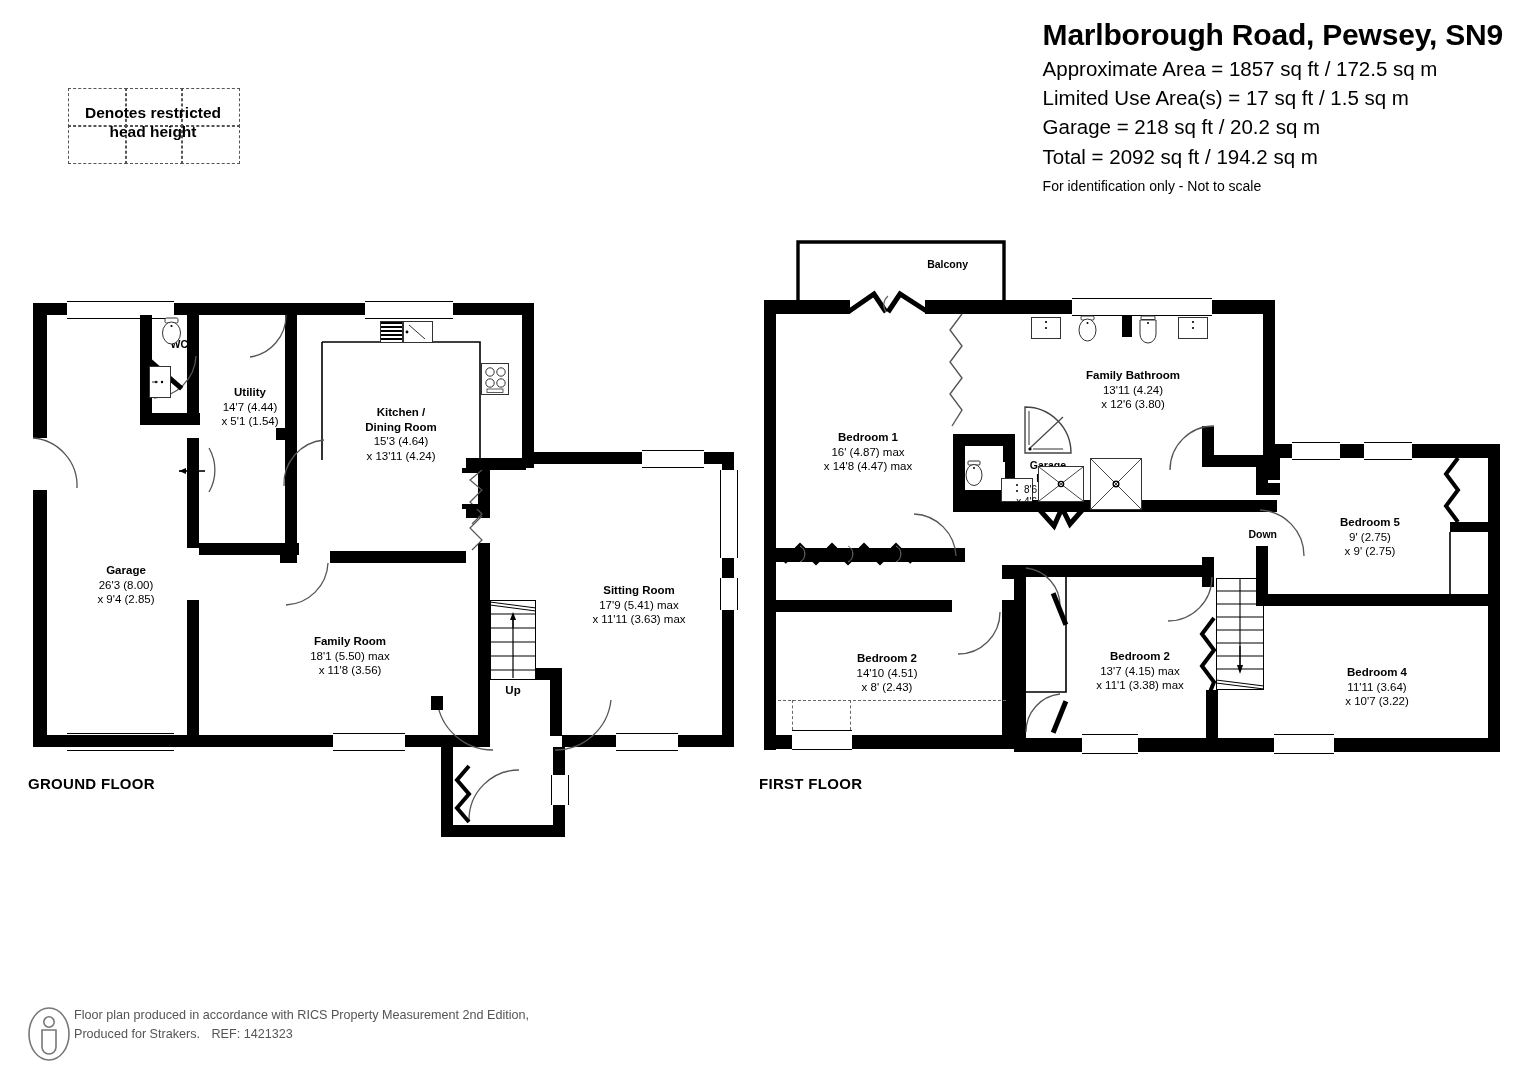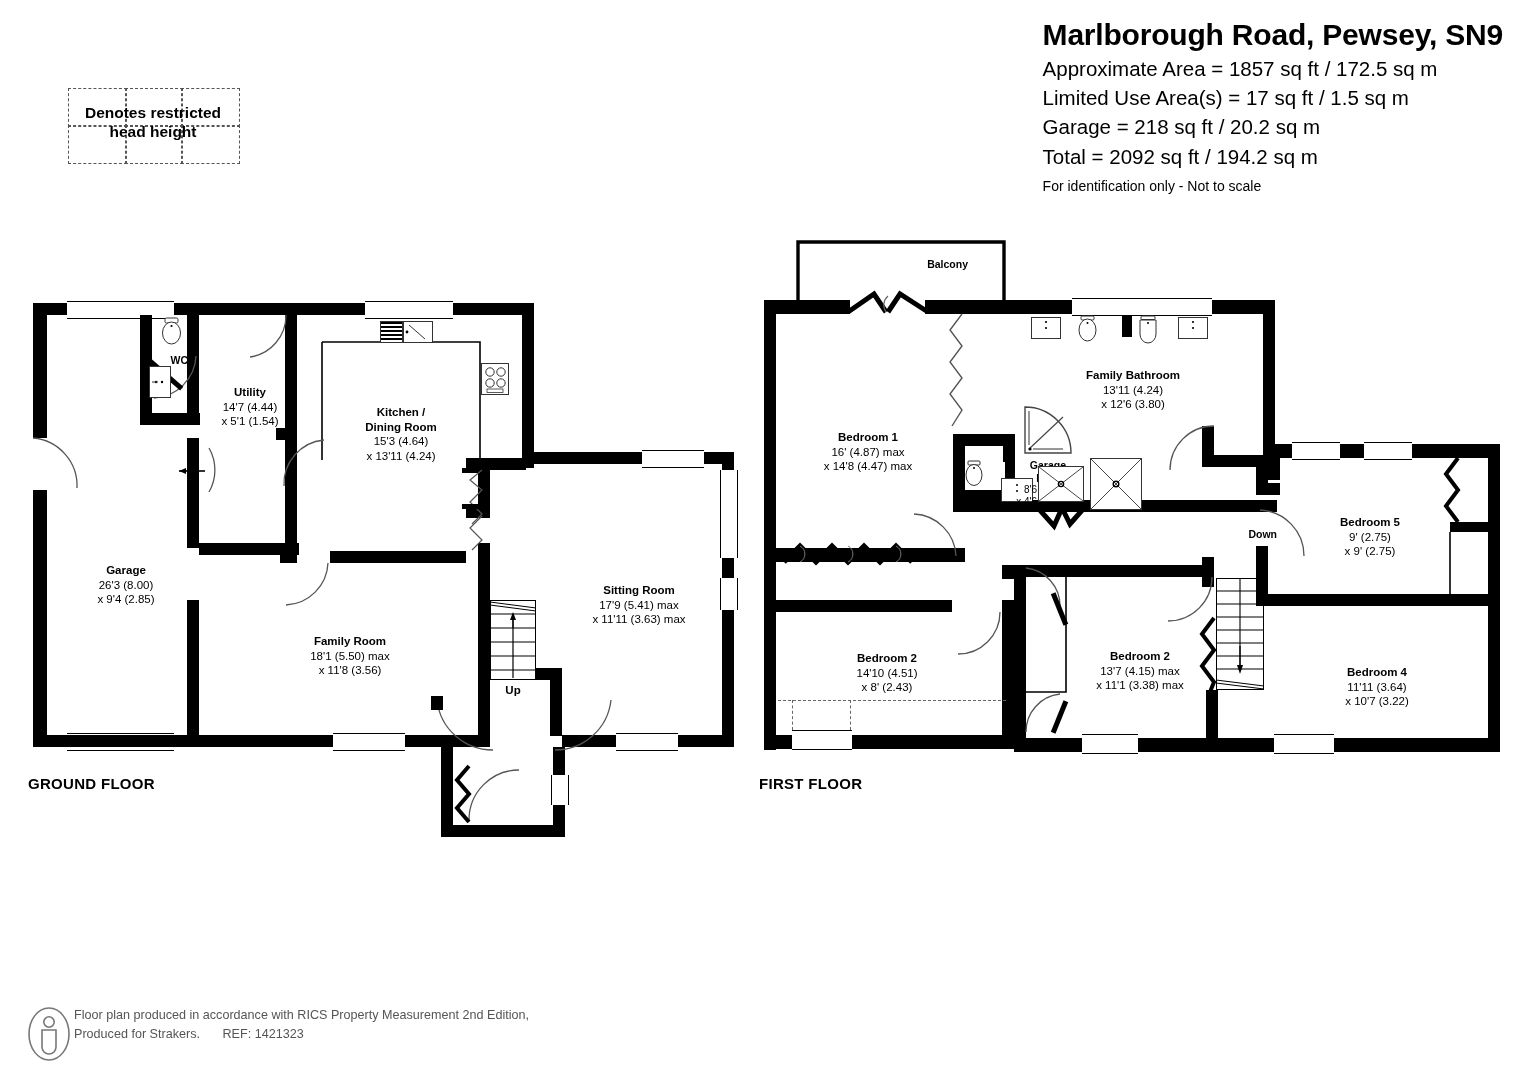--- a/index.html
+++ b/index.html
@@ -207,21 +207,21 @@
   <svg width="26" height="64" style="left:455px;top:766px">
     <path d="M 14,0 L 2,14 L 14,28 L 2,42 L 14,56" fill="none" stroke="#000" stroke-width="4"></path>
   </svg>
 
   <svg width="180" height="70" style="left:435px;top:700px">
     <path d="M 2,0 A 56,56 0 0,0 58,50" fill="none" stroke="#555" stroke-width="1.3"></path>
     <path d="M 176,0 A 56,56 0 0,1 120,50" fill="none" stroke="#555" stroke-width="1.3"></path>
   </svg>
   <div class="w" style="left:431px;top:696px;width:12px;height:14px"></div>
 
-  <div class="tiny-lbl" style="left:128px;top:354px;width:60px">
+  <div class="tiny-lbl" style="left:128px;top:338px;width:60px">
     <b>WC</b>
   </div>
 
   <svg width="28" height="30" style="left:158px;top:318px">
     <rect x="7" y="0" width="13" height="5" rx="1.5" fill="#fff" stroke="#333" stroke-width="1"></rect>
     <ellipse cx="13.5" cy="15" rx="9" ry="11" fill="#fff" stroke="#333" stroke-width="1"></ellipse>
     <circle cx="13.5" cy="8" r="1.1" fill="#000"></circle>
   </svg>
   <div class="fix" style="left:149px;top:366px;width:22px;height:32px"></div>
   <svg width="22" height="32" style="left:149px;top:366px">
@@ -506,16 +506,16 @@
 <div class="abs" id="footer">
   <svg width="42" height="56" style="position:relative;flex:none;">
     <ellipse cx="21" cy="28" rx="20" ry="26" fill="none" stroke="#777" stroke-width="1.6"></ellipse>
     <circle cx="21" cy="16" r="5.2" fill="none" stroke="#777" stroke-width="1.6"></circle>
     <path d="M 14,24 L 14,41 A 7,7 0 0,0 28,41 L 28,24 Z" fill="none" stroke="#777" stroke-width="1.6"></path>
   </svg>
   <div class="txt">
     <div>Floor plan produced in accordance with RICS Property Measurement 2nd Edition,</div>
     <div>
       <span>Produced for Strakers.</span>
-      <span style="margin-left:19px">REF: 1421323</span>
+      <span style="margin-left:8px">REF: 1421323</span>
     </div>
   </div>
 </div>
 
 </body></html>

